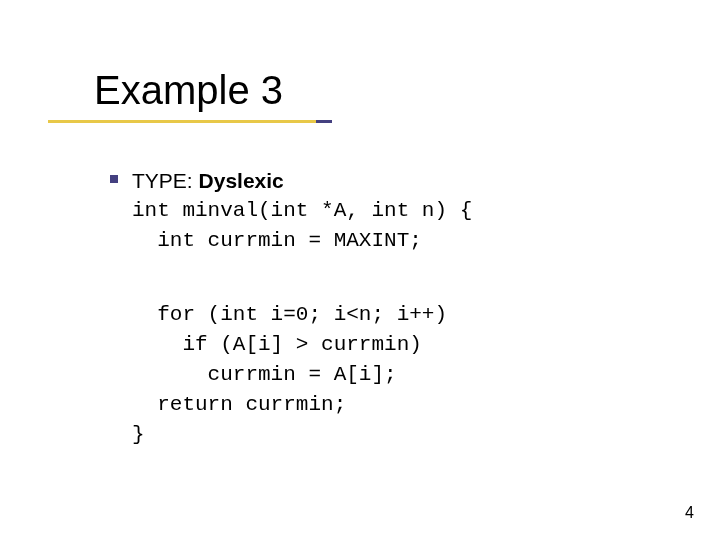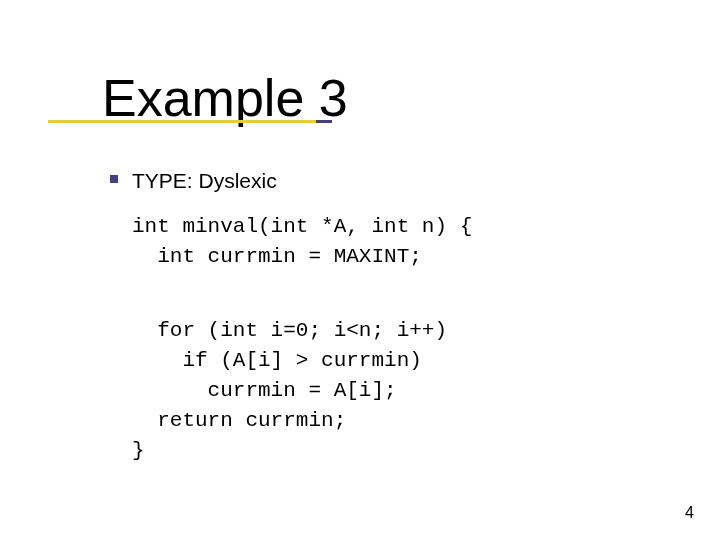--- a/index.html
+++ b/index.html
@@ -13,23 +13,23 @@
     overflow: hidden;
   }
   .slide {
     position: relative;
     width: 720px;
     height: 540px;
     box-sizing: border-box;
   }
   .title {
     position: absolute;
-    left: 102px;
+    left: 94px;
     top: 68px;
-    font-size: 52px;
+    font-size: 40px;
     font-family: Arial, Helvetica, sans-serif;
     font-weight: 400;
   }
   .title-underline-yellow {
     position: absolute;
     left: 48px;
     top: 120px;
     width: 268px;
     height: 3px;
     background: #e8c848;
@@ -55,30 +55,30 @@
     top: 9px;
     width: 8px;
     height: 8px;
     background: #444080;
   }
   .type-line {
     position: relative;
     font-family: Arial, Helvetica, sans-serif;
   }
   .type-line .bold {
-    font-weight: 400;
+    font-weight: 700;
   }
   .code {
     font-family: "Courier New", Courier, monospace;
     font-size: 21px;
     white-space: pre;
     line-height: 30px;
   }
   .block1 {
-    margin-top: 16px;
+    margin-top: 0px;
   }
   .block2 {
     margin-top: 44px;
   }
   .pagenum {
     position: absolute;
     right: 26px;
     bottom: 18px;
     font-size: 16px;
     font-family: Arial, Helvetica, sans-serif;

